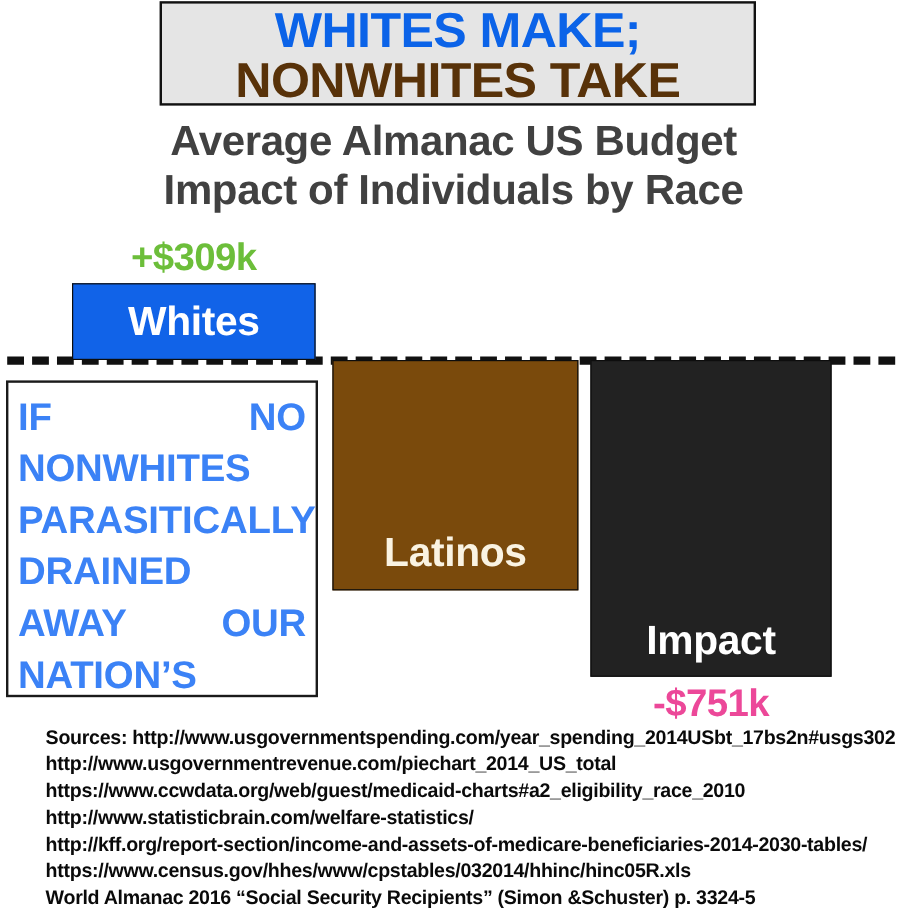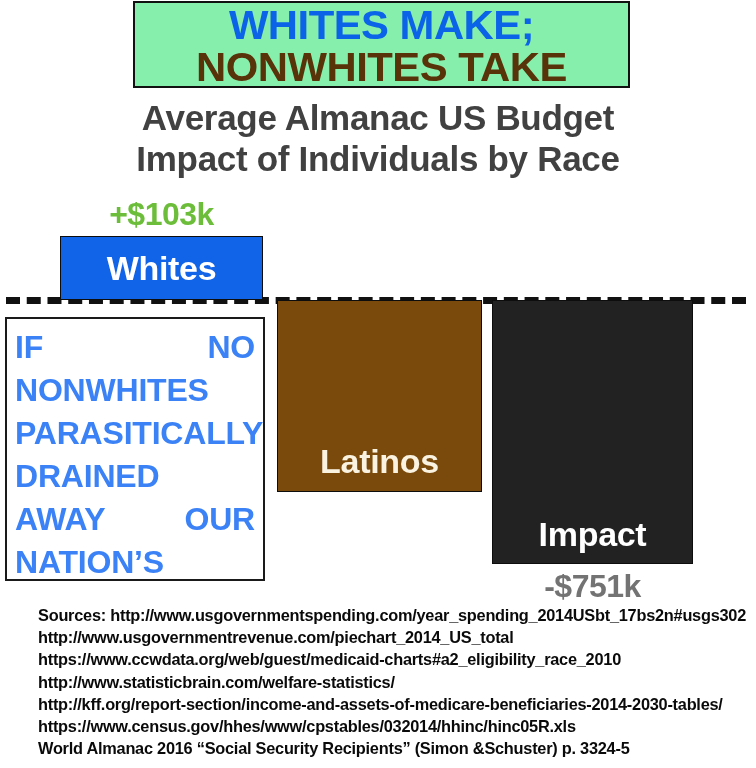--- a/index.html
+++ b/index.html
@@ -17,21 +17,21 @@
   }
 
   
   #title-box {
     position: absolute;
     left: 133px;
     top: 1px;
     width: 497px;
     height: 87px;
     border: 2px solid #111111;
-    background: #86efac;
+    background: #e5e5e5;
     box-sizing: border-box;
     text-align: center;
     overflow: hidden;
   }
   #title-line-1, #title-line-2 {
     font-family: "Liberation Sans", sans-serif;
     font-weight: bold;
     letter-spacing: -0.5px;
     white-space: nowrap;
     line-height: 1.0;
@@ -149,21 +149,21 @@
   #value-latinos {
     left: 277px;
     top: 499px;
     width: 205px;
     color: #EE4411;
   }
   #value-blacks {
     left: 492px;
     top: 570px;
     width: 201px;
-    color: #737373;
+    color: #ec4899;
   }
 
   
   #callout-box {
     position: absolute;
     left: 5px;
     top: 317px;
     width: 260px;
     height: 264px;
     border: 2px solid #1a1a1a;
@@ -210,21 +210,21 @@
   <div id="title-line-2">NONWHITES TAKE</div>
 </div>
 
 <div id="subtitle" style="white-space: pre-line;">Average Almanac US Budget
 Impact of Individuals by Race</div>
 
 <div id="chart">
 
   <div id="zero-line"></div>
 
-  <div class="value-label" id="value-whites">+$103k</div>
+  <div class="value-label" id="value-whites">+$309k</div>
 
   <div class="bar" id="bar-whites">
     <span class="bar-label">Whites</span>
   </div>
 
   <div class="bar" id="bar-latinos">
     <span class="bar-label">Latinos</span>
   </div>
 
   <div class="bar" id="bar-blacks">

